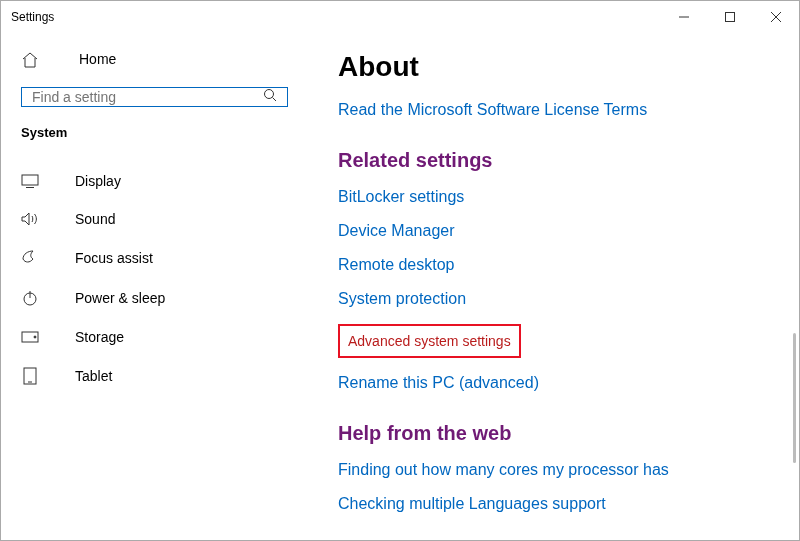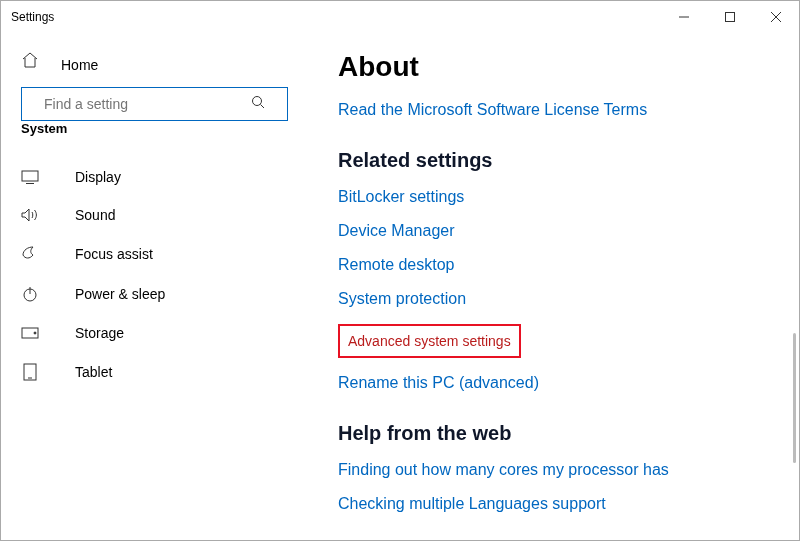--- a/index.html
+++ b/index.html
@@ -7,38 +7,38 @@
 
     .titlebar { height: 32px; display: flex; align-items: center; padding-left: 10px; }
     .titlebar-title { font-size: 12px; color: #000; }
     .window-controls { margin-left: auto; display: flex; }
     .window-btn { width: 46px; height: 32px; display: flex; align-items: center; justify-content: center; }
     .window-btn svg { width: 10px; height: 10px; }
 
     .content { display: flex; height: calc(100% - 32px); }
 
     .sidebar { width: 307px; padding: 12px 20px 0 20px; overflow: hidden; }
-    .home-row { display: flex; align-items: flex-end; gap: 22px; padding: 6px 0 14px 0; cursor: pointer; }
+    .home-row { display: flex; align-items: flex-start; gap: 40px; padding: 6px 0 14px 0; cursor: pointer; }
     .home-row .icon { width: 18px; }
     .home-row .label { font-size: 14px; color: #000; }
 
-    .search-box { display: flex; align-items: center; border: 1px solid #0067c0; height: 34px; padding: 0 22px; margin-bottom: 0; }
+    .search-box { display: flex; align-items: center; border: 1px solid #0067c0; height: 20px; padding: 0 10px; margin-bottom: 18px; }
     .search-box input { flex: 1; border: none; outline: none; font-size: 14px; color: #666; background: transparent; }
     .search-box .search-icon { color: #555; }
 
     .section-label { font-size: 13px; font-weight: 600; color: #000; margin-bottom: 22px; }
 
     .nav-item { display: flex; align-items: center; gap: 36px; padding: 11px 0; cursor: pointer; }
     .nav-item .icon { width: 18px; display: flex; justify-content: center; }
     .nav-item .label { font-size: 14px; color: #000; }
 
     .main { flex: 1; padding: 18px 30px 0 30px; position: relative; overflow: hidden; }
     .page-title { font-size: 28px; font-weight: 600; color: #000; margin-bottom: 18px; }
     .link { font-size: 16px; color: #0067c0; cursor: pointer; margin-bottom: 16px; display: block; }
-    .section-header { font-size: 20px; font-weight: 600; color: #0f172a; margin-top: 30px; margin-bottom: 16px; }
+    .section-header { font-size: 20px; font-weight: 600; color: #701a75; margin-top: 30px; margin-bottom: 16px; }
 
     .highlight-box { border: 2px solid #e81123; display: inline-block; padding: 6px 8px; margin-bottom: 16px; }
     .highlight-box span { font-size: 14px; color: #b91c1c; cursor: pointer; }
 
     .scrollbar-track { position: absolute; right: 2px; top: 300px; width: 4px; height: 220px; }
     .scrollbar-thumb { width: 3px; height: 130px; background: #bcbcbc; border-radius: 2px; }
 
     svg { stroke: #333; stroke-width: 1; fill: none; }
   </style>
 </head>

